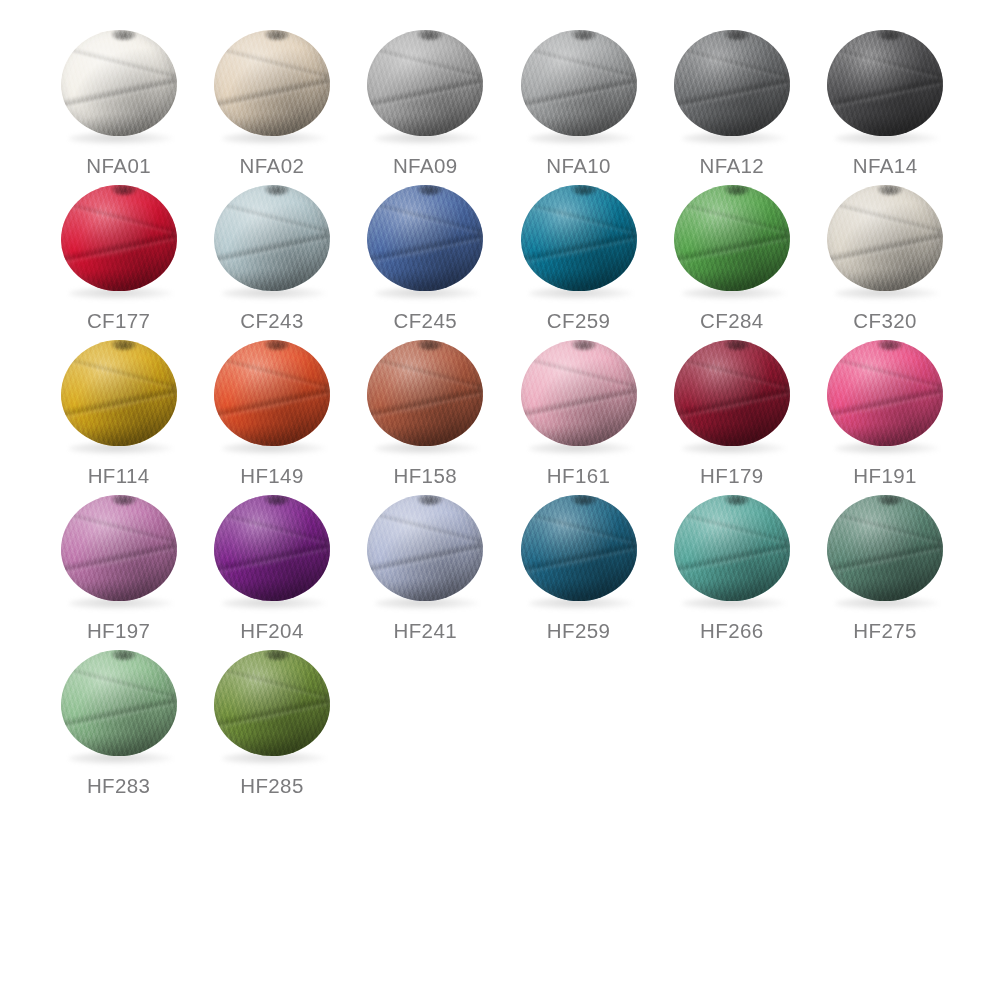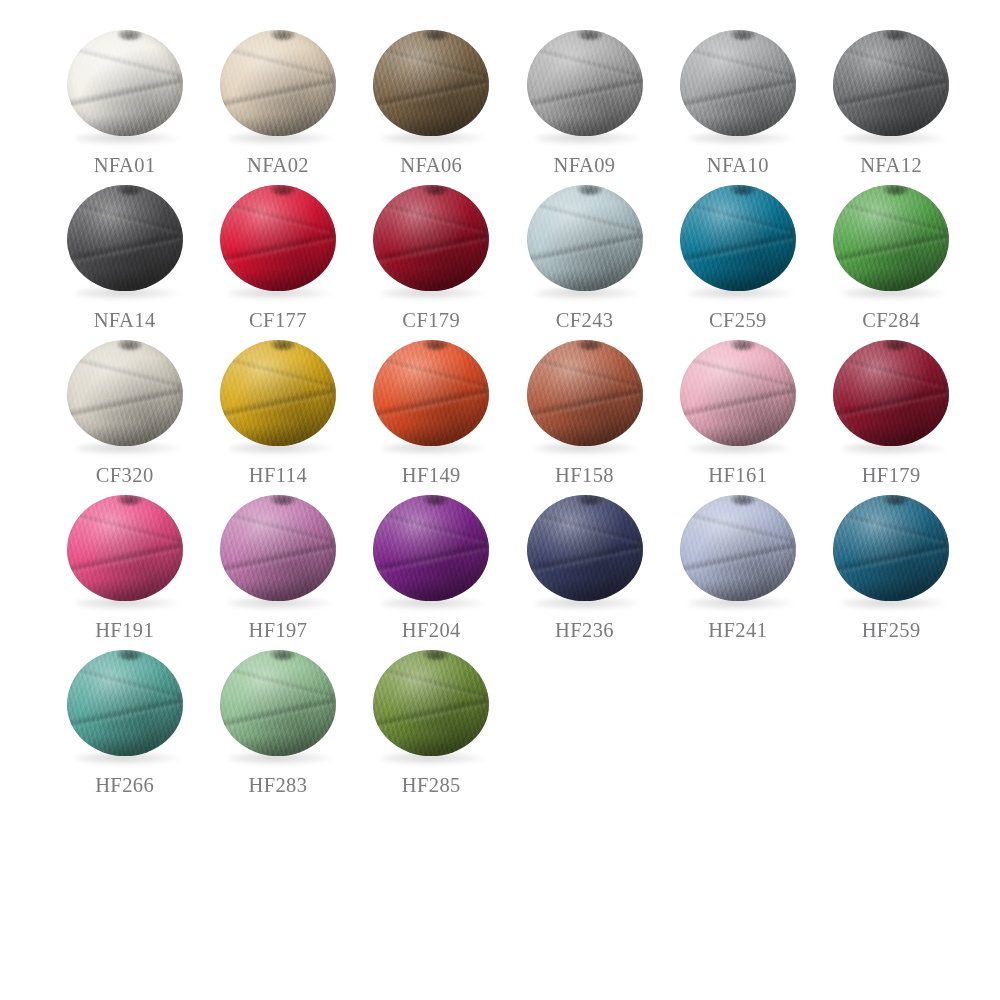--- a/index.html
+++ b/index.html
@@ -10,26 +10,25 @@
     font-family: "Liberation Sans", sans-serif;
     overflow: hidden;
   }
   #yarn-chart {
     width: 1000px; height: 1000px;
     position: relative;
     background: #ffffff;
   }
   .grid {
     position: absolute;
-    left: 48px; top: 24px;
+    left: 42px; top: 24px;
     width: 920px;
     display: grid;
     grid-template-columns: repeat(6, 153.3px);
     grid-auto-rows: 155px;
-    font-family: Liberation Serif, serif;
   }
   .cell {
     position: relative;
     display: flex;
     flex-direction: column;
     align-items: center;
     justify-content: flex-start;
   }
   .cell.empty { visibility: hidden; }
 
@@ -191,34 +190,20 @@
               <div class="hole"></div>
               <div class="rim"></div>
             </div>
           </div>
         </div>
         <div class="label">NFA02</div>
       </div>
       <div class="cell">
         <div class="ball-wrap">
           <div class="shadow"></div>
-          <div class="ball" style="--c: #7b6548;">
-            <div class="band">
-              <div class="seam2"></div>
-              <div class="seam"></div>
-              <div class="hole"></div>
-              <div class="rim"></div>
-            </div>
-          </div>
-        </div>
-        <div class="label">NFA06</div>
-      </div>
-      <div class="cell">
-        <div class="ball-wrap">
-          <div class="shadow"></div>
           <div class="ball" style="--c: #adadad;">
             <div class="band">
               <div class="seam2"></div>
               <div class="seam"></div>
               <div class="hole"></div>
               <div class="rim"></div>
             </div>
           </div>
         </div>
         <div class="label">NFA09</div>
@@ -275,48 +260,48 @@
               <div class="hole"></div>
               <div class="rim"></div>
             </div>
           </div>
         </div>
         <div class="label">CF177</div>
       </div>
       <div class="cell">
         <div class="ball-wrap">
           <div class="shadow"></div>
-          <div class="ball" style="--c: #9d1228;">
-            <div class="band">
-              <div class="seam2"></div>
-              <div class="seam"></div>
-              <div class="hole"></div>
-              <div class="rim"></div>
-            </div>
-          </div>
-        </div>
-        <div class="label">CF179</div>
-      </div>
-      <div class="cell">
-        <div class="ball-wrap">
-          <div class="shadow"></div>
           <div class="ball" style="--c: #b8ccd1;">
             <div class="band">
               <div class="seam2"></div>
               <div class="seam"></div>
               <div class="hole"></div>
               <div class="rim"></div>
             </div>
           </div>
         </div>
         <div class="label">CF243</div>
       </div>
       <div class="cell">
         <div class="ball-wrap">
           <div class="shadow"></div>
+          <div class="ball" style="--c: #4a69a4;">
+            <div class="band">
+              <div class="seam2"></div>
+              <div class="seam"></div>
+              <div class="hole"></div>
+              <div class="rim"></div>
+            </div>
+          </div>
+        </div>
+        <div class="label">CF245</div>
+      </div>
+      <div class="cell">
+        <div class="ball-wrap">
+          <div class="shadow"></div>
           <div class="ball" style="--c: #0c7696;">
             <div class="band">
               <div class="seam2"></div>
               <div class="seam"></div>
               <div class="hole"></div>
               <div class="rim"></div>
             </div>
           </div>
         </div>
         <div class="label">CF259</div>
@@ -457,34 +442,20 @@
               <div class="hole"></div>
               <div class="rim"></div>
             </div>
           </div>
         </div>
         <div class="label">HF204</div>
       </div>
       <div class="cell">
         <div class="ball-wrap">
           <div class="shadow"></div>
-          <div class="ball" style="--c: #3a3f66;">
-            <div class="band">
-              <div class="seam2"></div>
-              <div class="seam"></div>
-              <div class="hole"></div>
-              <div class="rim"></div>
-            </div>
-          </div>
-        </div>
-        <div class="label">HF236</div>
-      </div>
-      <div class="cell">
-        <div class="ball-wrap">
-          <div class="shadow"></div>
           <div class="ball" style="--c: #b3bbd6;">
             <div class="band">
               <div class="seam2"></div>
               <div class="seam"></div>
               <div class="hole"></div>
               <div class="rim"></div>
             </div>
           </div>
         </div>
         <div class="label">HF241</div>
@@ -509,20 +480,34 @@
           <div class="ball" style="--c: #57a79c;">
             <div class="band">
               <div class="seam2"></div>
               <div class="seam"></div>
               <div class="hole"></div>
               <div class="rim"></div>
             </div>
           </div>
         </div>
         <div class="label">HF266</div>
+      </div>
+      <div class="cell">
+        <div class="ball-wrap">
+          <div class="shadow"></div>
+          <div class="ball" style="--c: #5b8574;">
+            <div class="band">
+              <div class="seam2"></div>
+              <div class="seam"></div>
+              <div class="hole"></div>
+              <div class="rim"></div>
+            </div>
+          </div>
+        </div>
+        <div class="label">HF275</div>
       </div>
       <div class="cell">
         <div class="ball-wrap">
           <div class="shadow"></div>
           <div class="ball" style="--c: #92c194;">
             <div class="band">
               <div class="seam2"></div>
               <div class="seam"></div>
               <div class="hole"></div>
               <div class="rim"></div>

